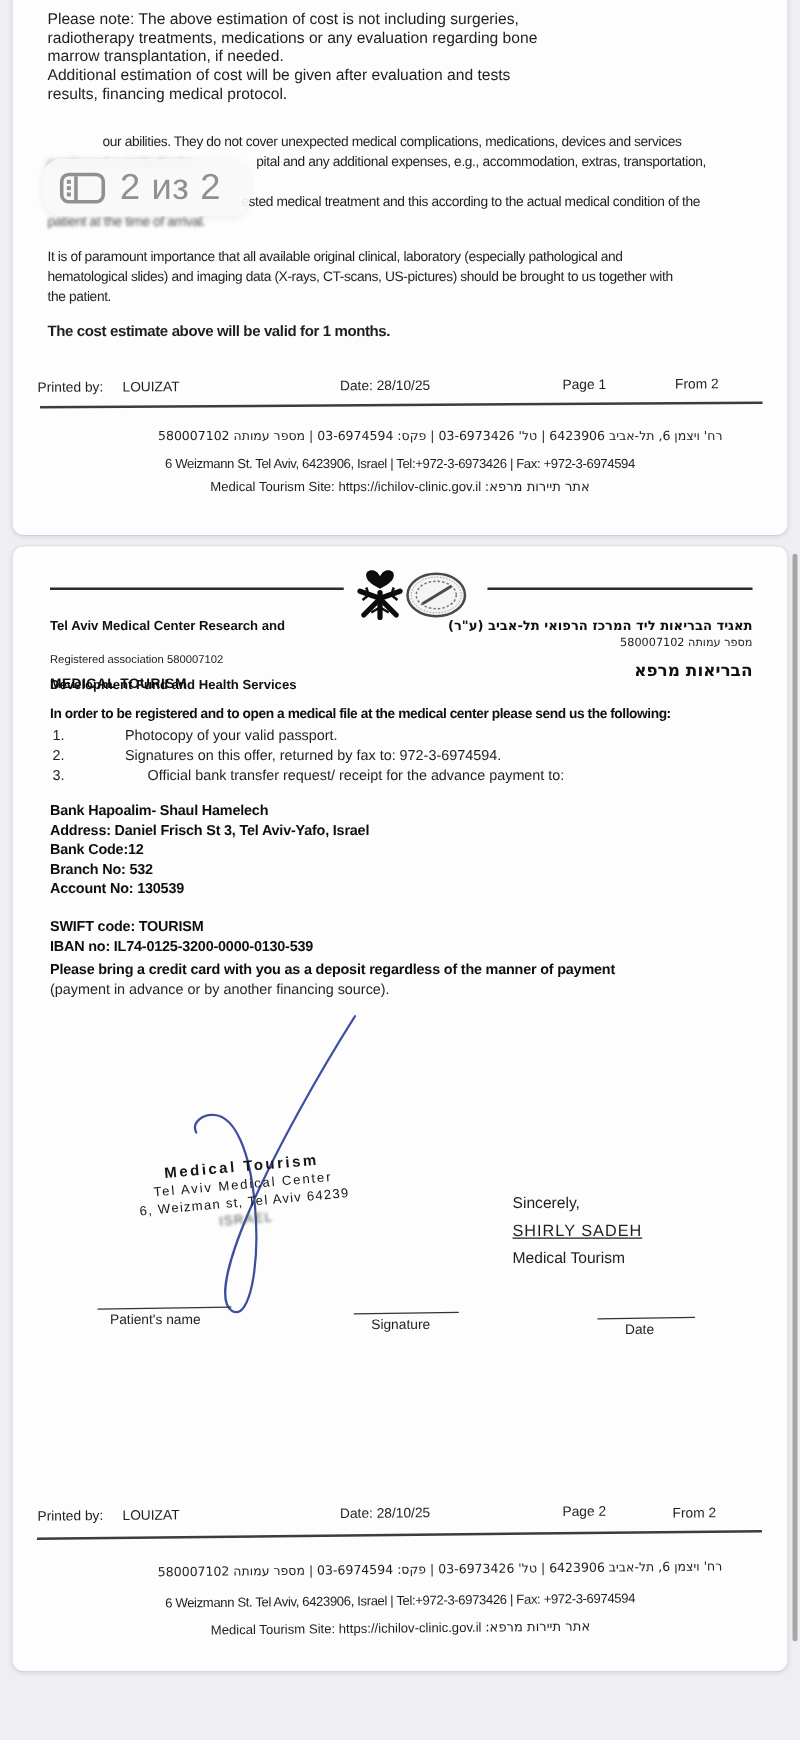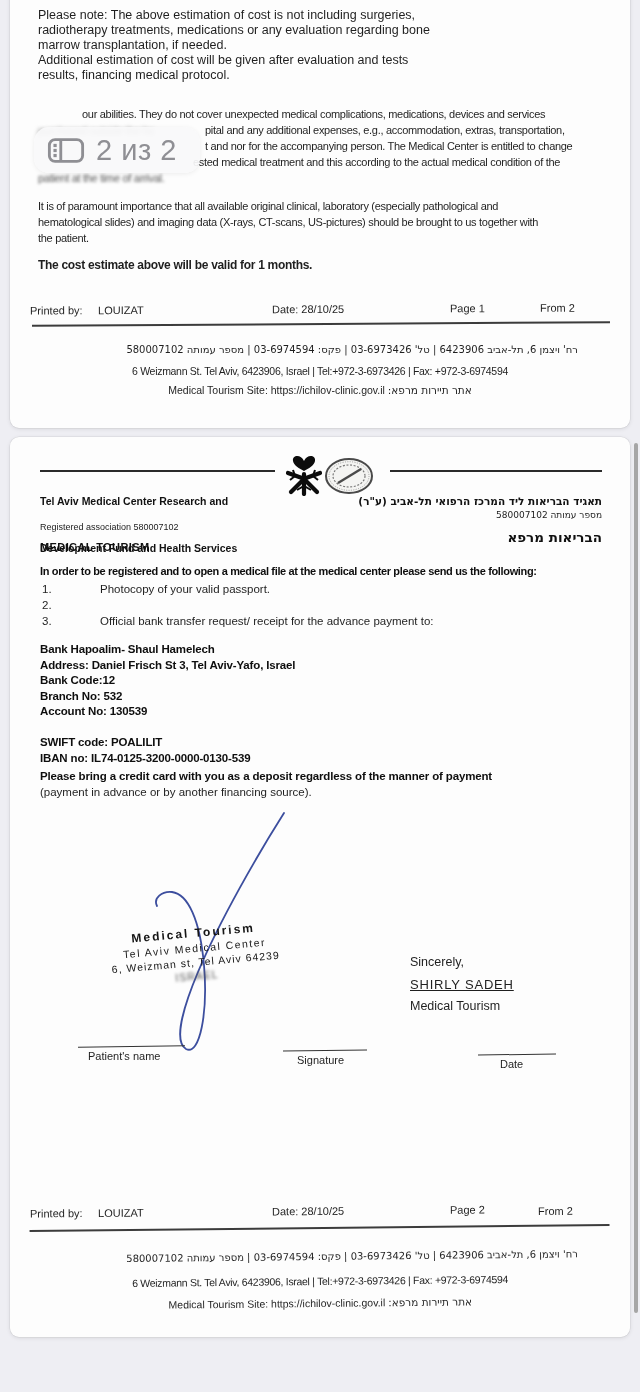--- a/index.html
+++ b/index.html
@@ -57,21 +57,20 @@
 
   <div class="ln fs125" style="left:28px;top:22px;">Please note: The above estimation of cost is not including surgeries,</div>
   <div class="ln fs125" style="left:28px;top:37px;">radiotherapy treatments, medications or any evaluation regarding bone</div>
   <div class="ln fs125" style="left:28px;top:52px;">marrow transplantation, if needed.</div>
   <div class="ln fs125" style="left:28px;top:67px;">Additional estimation of cost will be given after evaluation and tests</div>
   <div class="ln fs125" style="left:28px;top:82px;">results, financing medical protocol.</div>
 
   <div class="ln fs11 tight" style="left:28px;top:122px;margin-left:44px;">our abilities. They do not cover unexpected medical complications, medications, devices and services</div>
   <div class="ln fs11 tight blur2" style="left:28px;top:139px;">purchased outside the ho</div>
   <div class="ln fs11 tight" style="left:195px;top:138px;">pital and any additional expenses, e.g., accommodation, extras, transportation,</div>
-  <div class="ln fs11 tight" style="left:195px;top:154px;">t and nor for the accompanying person. The Medical Center is entitled to change</div>
   <div class="ln fs11 tight" style="left:183px;top:170px;">ested medical treatment and this according to the actual medical condition of the</div>
   <div class="ln fs11 tight blur1" style="left:28px;top:186px;">patient at the time of arrival.</div>
 
   <div class="ln fs11 tight" style="left:28px;top:214px;">It is of paramount importance that all available original clinical, laboratory (especially pathological and</div>
   <div class="ln fs11 tight" style="left:28px;top:230px;">hematological slides) and imaging data (X-rays, CT-scans, US-pictures) should be brought to us together with</div>
   <div class="ln fs11 tight" style="left:28px;top:246px;">the patient.</div>
 
   <div class="ln fs12 b tight" style="left:28px;top:272px;">The cost estimate above will be valid for 1 months.</div>
 
   <div class="rot" style="top:317px;height:16px;transform:rotate(-0.3deg);">
@@ -123,29 +122,30 @@
   <div class="ln fs11 b" style="left:30px;top:104px;letter-spacing:0.4px;color:#111;">MEDICAL TOURISM</div>
 
   <div class="ln fs105 b he" dir="rtl" style="left:300px;right:28px;top:58px;text-align:right;color:#111;">תאגיד הבריאות ליד המרכז הרפואי תל-אביב (ע"ר)</div>
   <div class="ln fs9 he" dir="rtl" style="left:300px;right:28px;top:73px;text-align:right;color:#222;">מספר עמותה 580007102</div>
   <div class="ln b he" dir="rtl" style="left:300px;right:28px;top:92px;text-align:right;font-size:13.5px;color:#111;">הבריאות מרפא</div>
 
   <div class="ln fs11 b" style="left:30px;top:128px;letter-spacing:-0.35px;color:#0e0e0e;">In order to be registered and to open a medical file at the medical center please send us the following:</div>
   <div class="ln fs115" style="left:32px;top:146px;">1.</div>
   <div class="ln fs115" style="left:90px;top:146px;">Photocopy of your valid passport.</div>
   <div class="ln fs115" style="left:32px;top:162px;">2.</div>
+  <div class="ln fs115" style="left:90px;top:162px;">Signatures on this offer, returned by fax to: 972-3-6974594.</div>
   <div class="ln fs115" style="left:32px;top:178px;">3.</div>
-  <div class="ln fs115" style="left:90px;top:178px;">Official bank transfer request/ receipt for the advance payment to:</div>
+  <div class="ln fs115" style="left:108px;top:178px;">Official bank transfer request/ receipt for the advance payment to:</div>
 
   <div class="ln fs115 b tight2" style="left:30px;top:206px;color:#0e0e0e;">Bank Hapoalim- Shaul Hamelech</div>
   <div class="ln fs115 b tight2" style="left:30px;top:222px;color:#0e0e0e;">Address: Daniel Frisch St 3, Tel Aviv-Yafo, Israel</div>
   <div class="ln fs115 b tight2" style="left:30px;top:237px;color:#0e0e0e;">Bank Code:12</div>
   <div class="ln fs115 b tight2" style="left:30px;top:253px;color:#0e0e0e;">Branch No: 532</div>
   <div class="ln fs115 b tight2" style="left:30px;top:268px;color:#0e0e0e;">Account No: 130539</div>
-  <div class="ln fs115 b tight2" style="left:30px;top:299px;color:#0e0e0e;">SWIFT code: POALILIT</div>
+  <div class="ln fs115 b tight2" style="left:30px;top:299px;color:#0e0e0e;">SWIFT code: TOURISM</div>
   <div class="ln fs115 b tight2" style="left:30px;top:315px;color:#0e0e0e;">IBAN no: IL74-0125-3200-0000-0130-539</div>
 
   <div class="ln fs115 b tight2" style="left:30px;top:333px;color:#0e0e0e;">Please bring a credit card with you as a deposit regardless of the manner of payment</div>
   <div class="ln fs115" style="left:30px;top:349px;">(payment in advance or by another financing source).</div>
 
   <svg style="position:absolute;left:110px;top:365px;" width="190" height="260" viewBox="0 0 190 260">
     <path d="M 164 11 C 138 52, 100 118, 78 170 C 62 208, 54 240, 66 247 C 80 254, 88 210, 84 163 C 80 118, 68 92, 52 90 C 42 89, 33 96, 37 104" fill="none" stroke="#2b3f96" stroke-width="1.8" stroke-linecap="round" opacity="0.92"></path>
   </svg>
 
   <div class="stamp" style="left:45px;top:489px;width:280px;">

